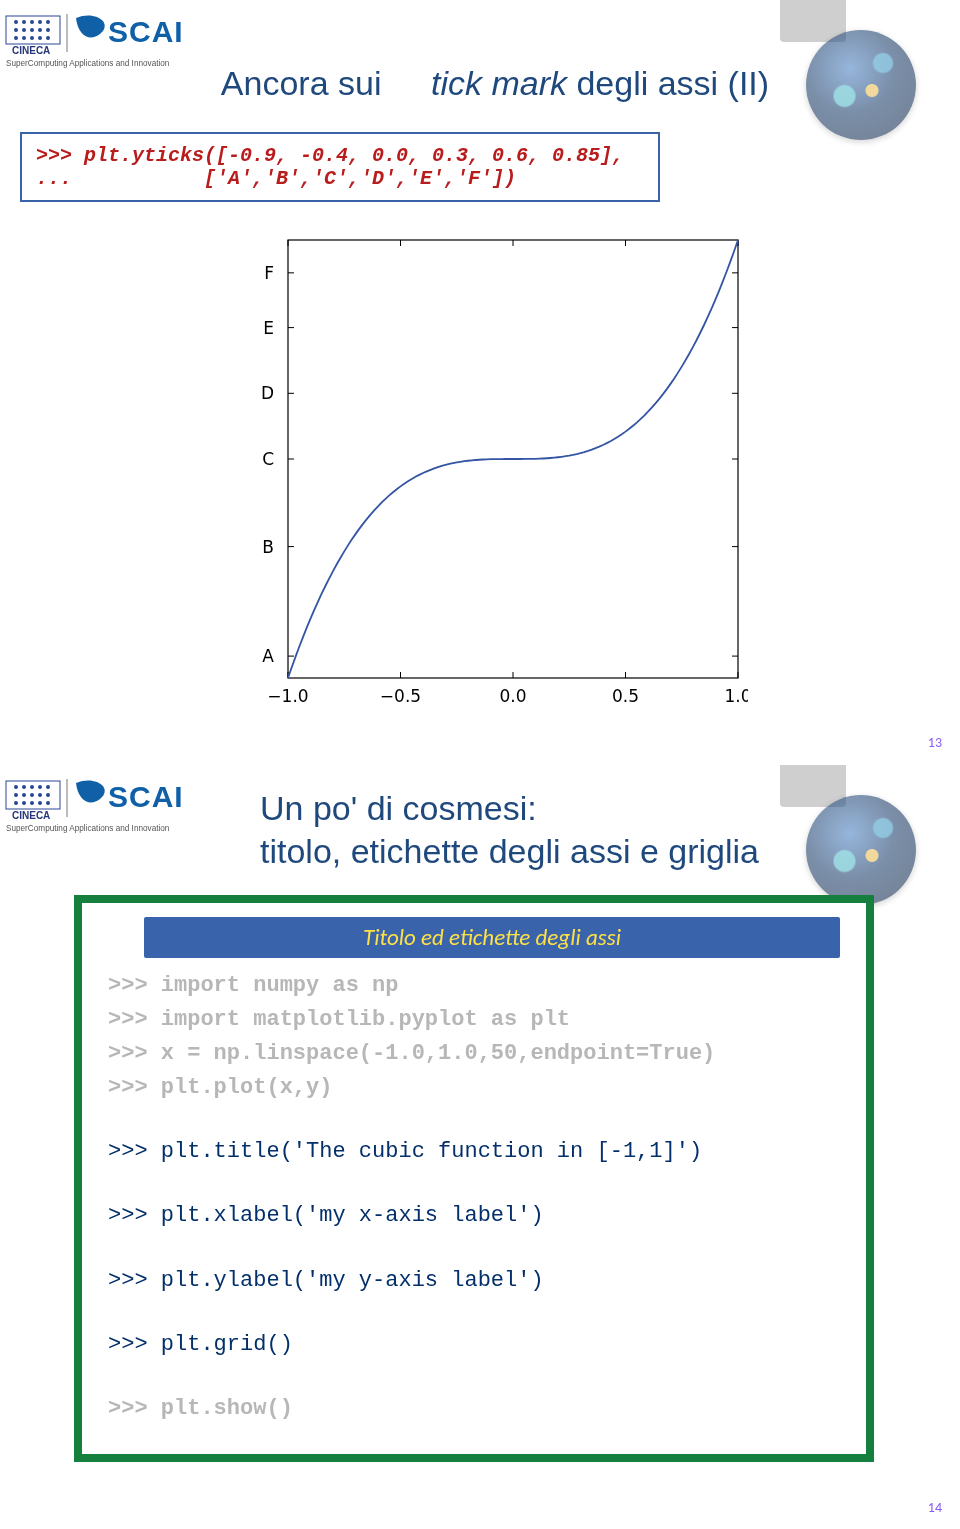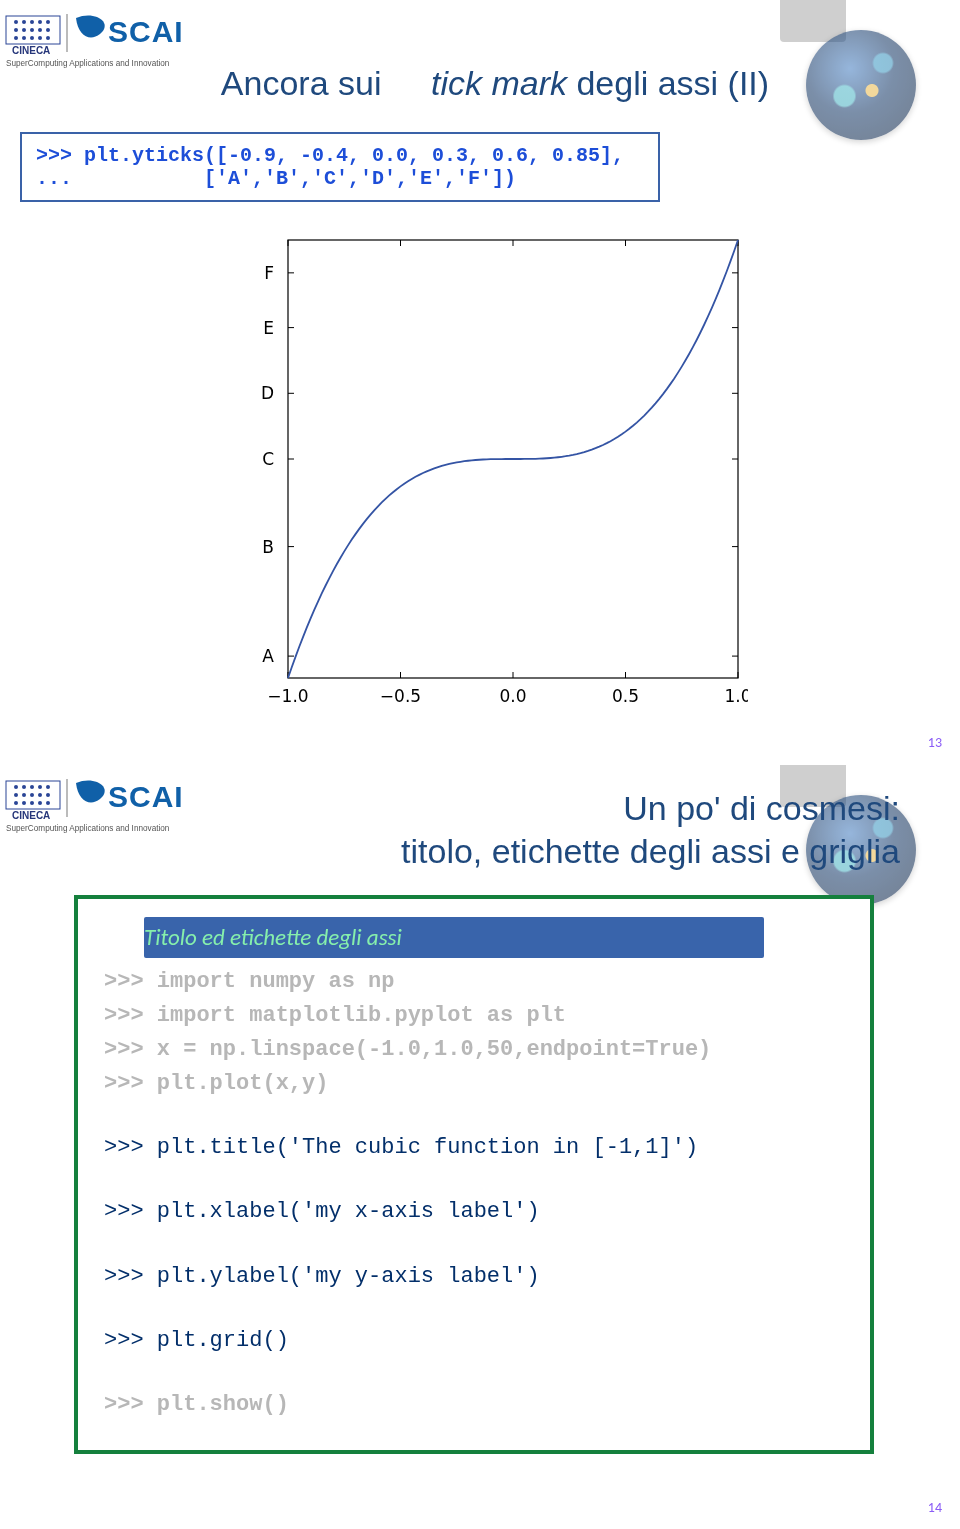--- a/index.html
+++ b/index.html
@@ -34,21 +34,21 @@
   }
   .title-region-a .italic { font-style: italic; margin-left: 40px; }
   .title-region-b {
     position: absolute;
     top: 22px;
     left: 260px;
     right: 60px;
     font-family: Verdana, sans-serif;
     font-size: 34px;
     color: #1F497D;
-    text-align: right;
+    text-align: left;
     line-height: 1.25;
   }
   .spec-pill {
     position: absolute;
     top: 0;
     left: 780px;
     width: 66px;
     height: 42px;
     background: #cfcfcf;
     border-radius: 0 0 4px 4px;
@@ -81,21 +81,21 @@
     padding: 10px 14px;
     border: 2px solid #3a62a8;
     background: #fff;
   }
   .code-line {
     font-family: "Courier New", monospace;
     font-size: 20px;
     font-weight: bold;
     white-space: pre;
   }
-  .c-blue { color: #1d4ed8; }
+  .c-blue { color: #b91c1c; font-style: italic; }
   .chart-box {
     position: absolute;
     left: 238px;
     top: 228px;
     width: 510px;
     height: 490px;
   }
   .page-num {
     position: absolute;
     right: 18px;
@@ -103,35 +103,36 @@
     font-size: 14px;
     color: #8b5cf6;
     font-family: Calibri, sans-serif;
   }
 
   
   .blue-bar {
     position: absolute;
     left: 144px;
     top: 152px;
-    width: 620px;
+    width: 696px;
     background: #3964ab;
-    color: #86efac;
+    color: #fde047;
     font-family: Calibri, sans-serif;
     font-style: italic;
     font-size: 23px;
     padding: 6px 0 7px;
+    text-align: center;
     border-radius: 2px;
   }
   .big-code-box {
     position: absolute;
     left: 74px;
     top: 130px;
     width: 800px;
-    border: 4px solid #15803d;
+    border: 8px solid #15803d;
     padding: 66px 22px 28px 26px;
     background: #fff;
   }
   .big-code-box .code-line { font-size: 22px; line-height: 1.55; }
   .c-navy { color: #032f6a; font-weight: normal; }
   .c-gray { color: #b7b7b7; font-weight: bold; }
   .spacer { height: 30px; }
 </style>
 </head>
 <body>

